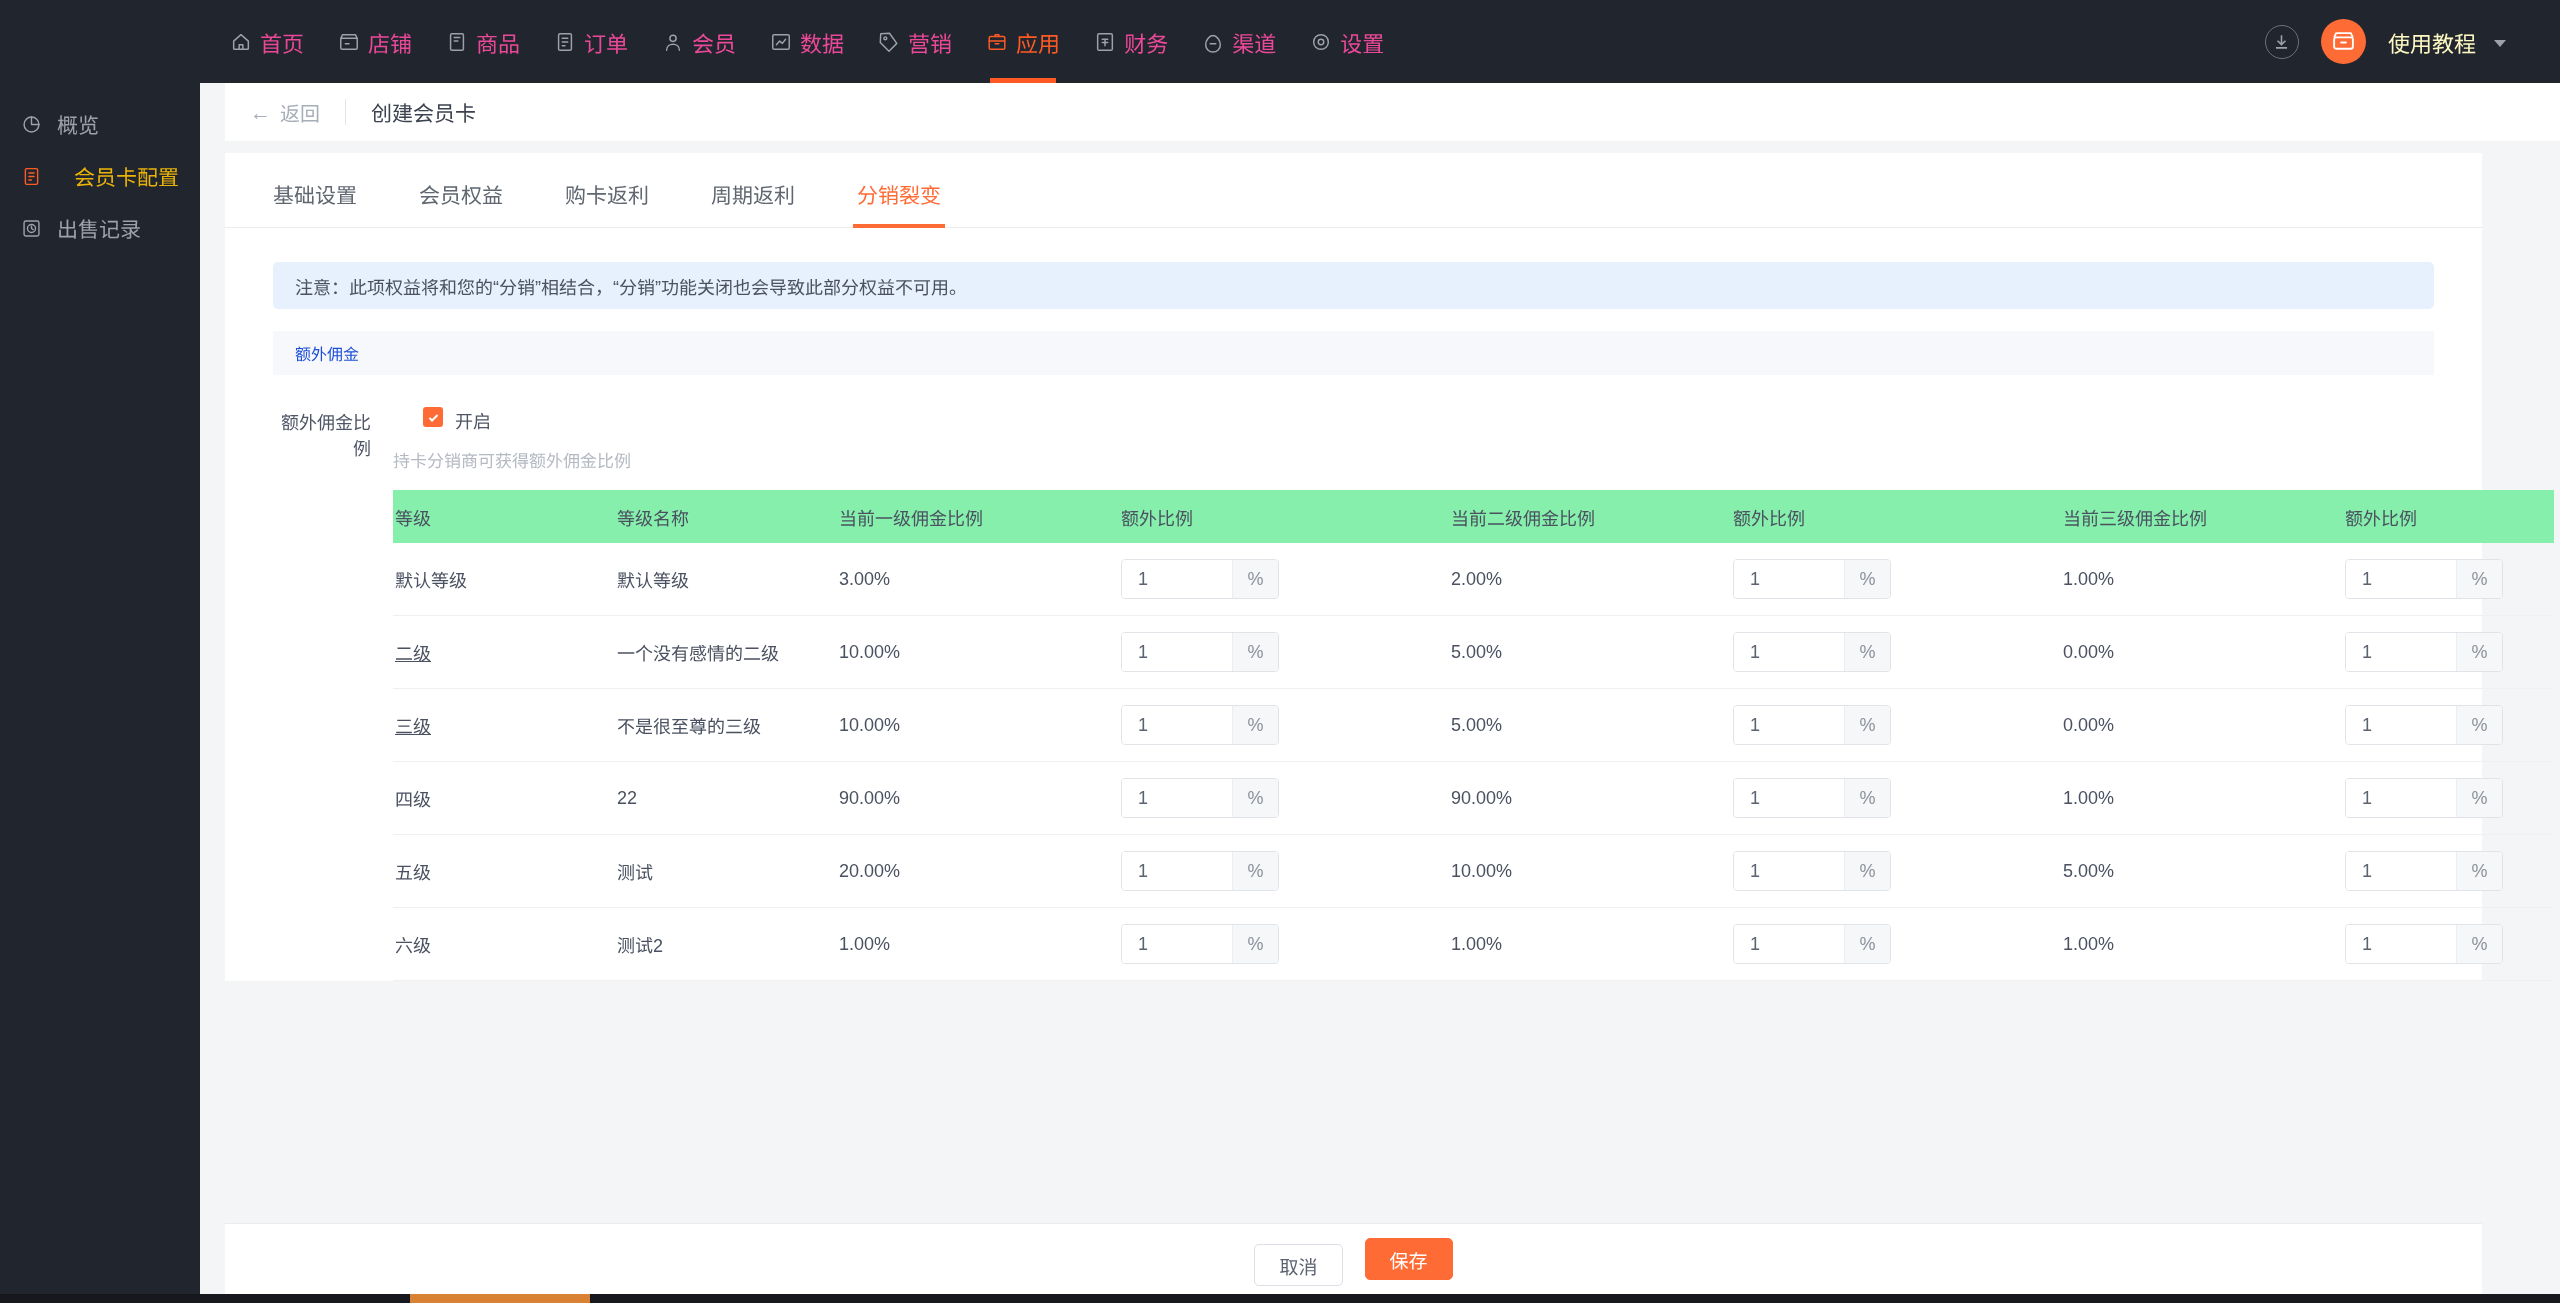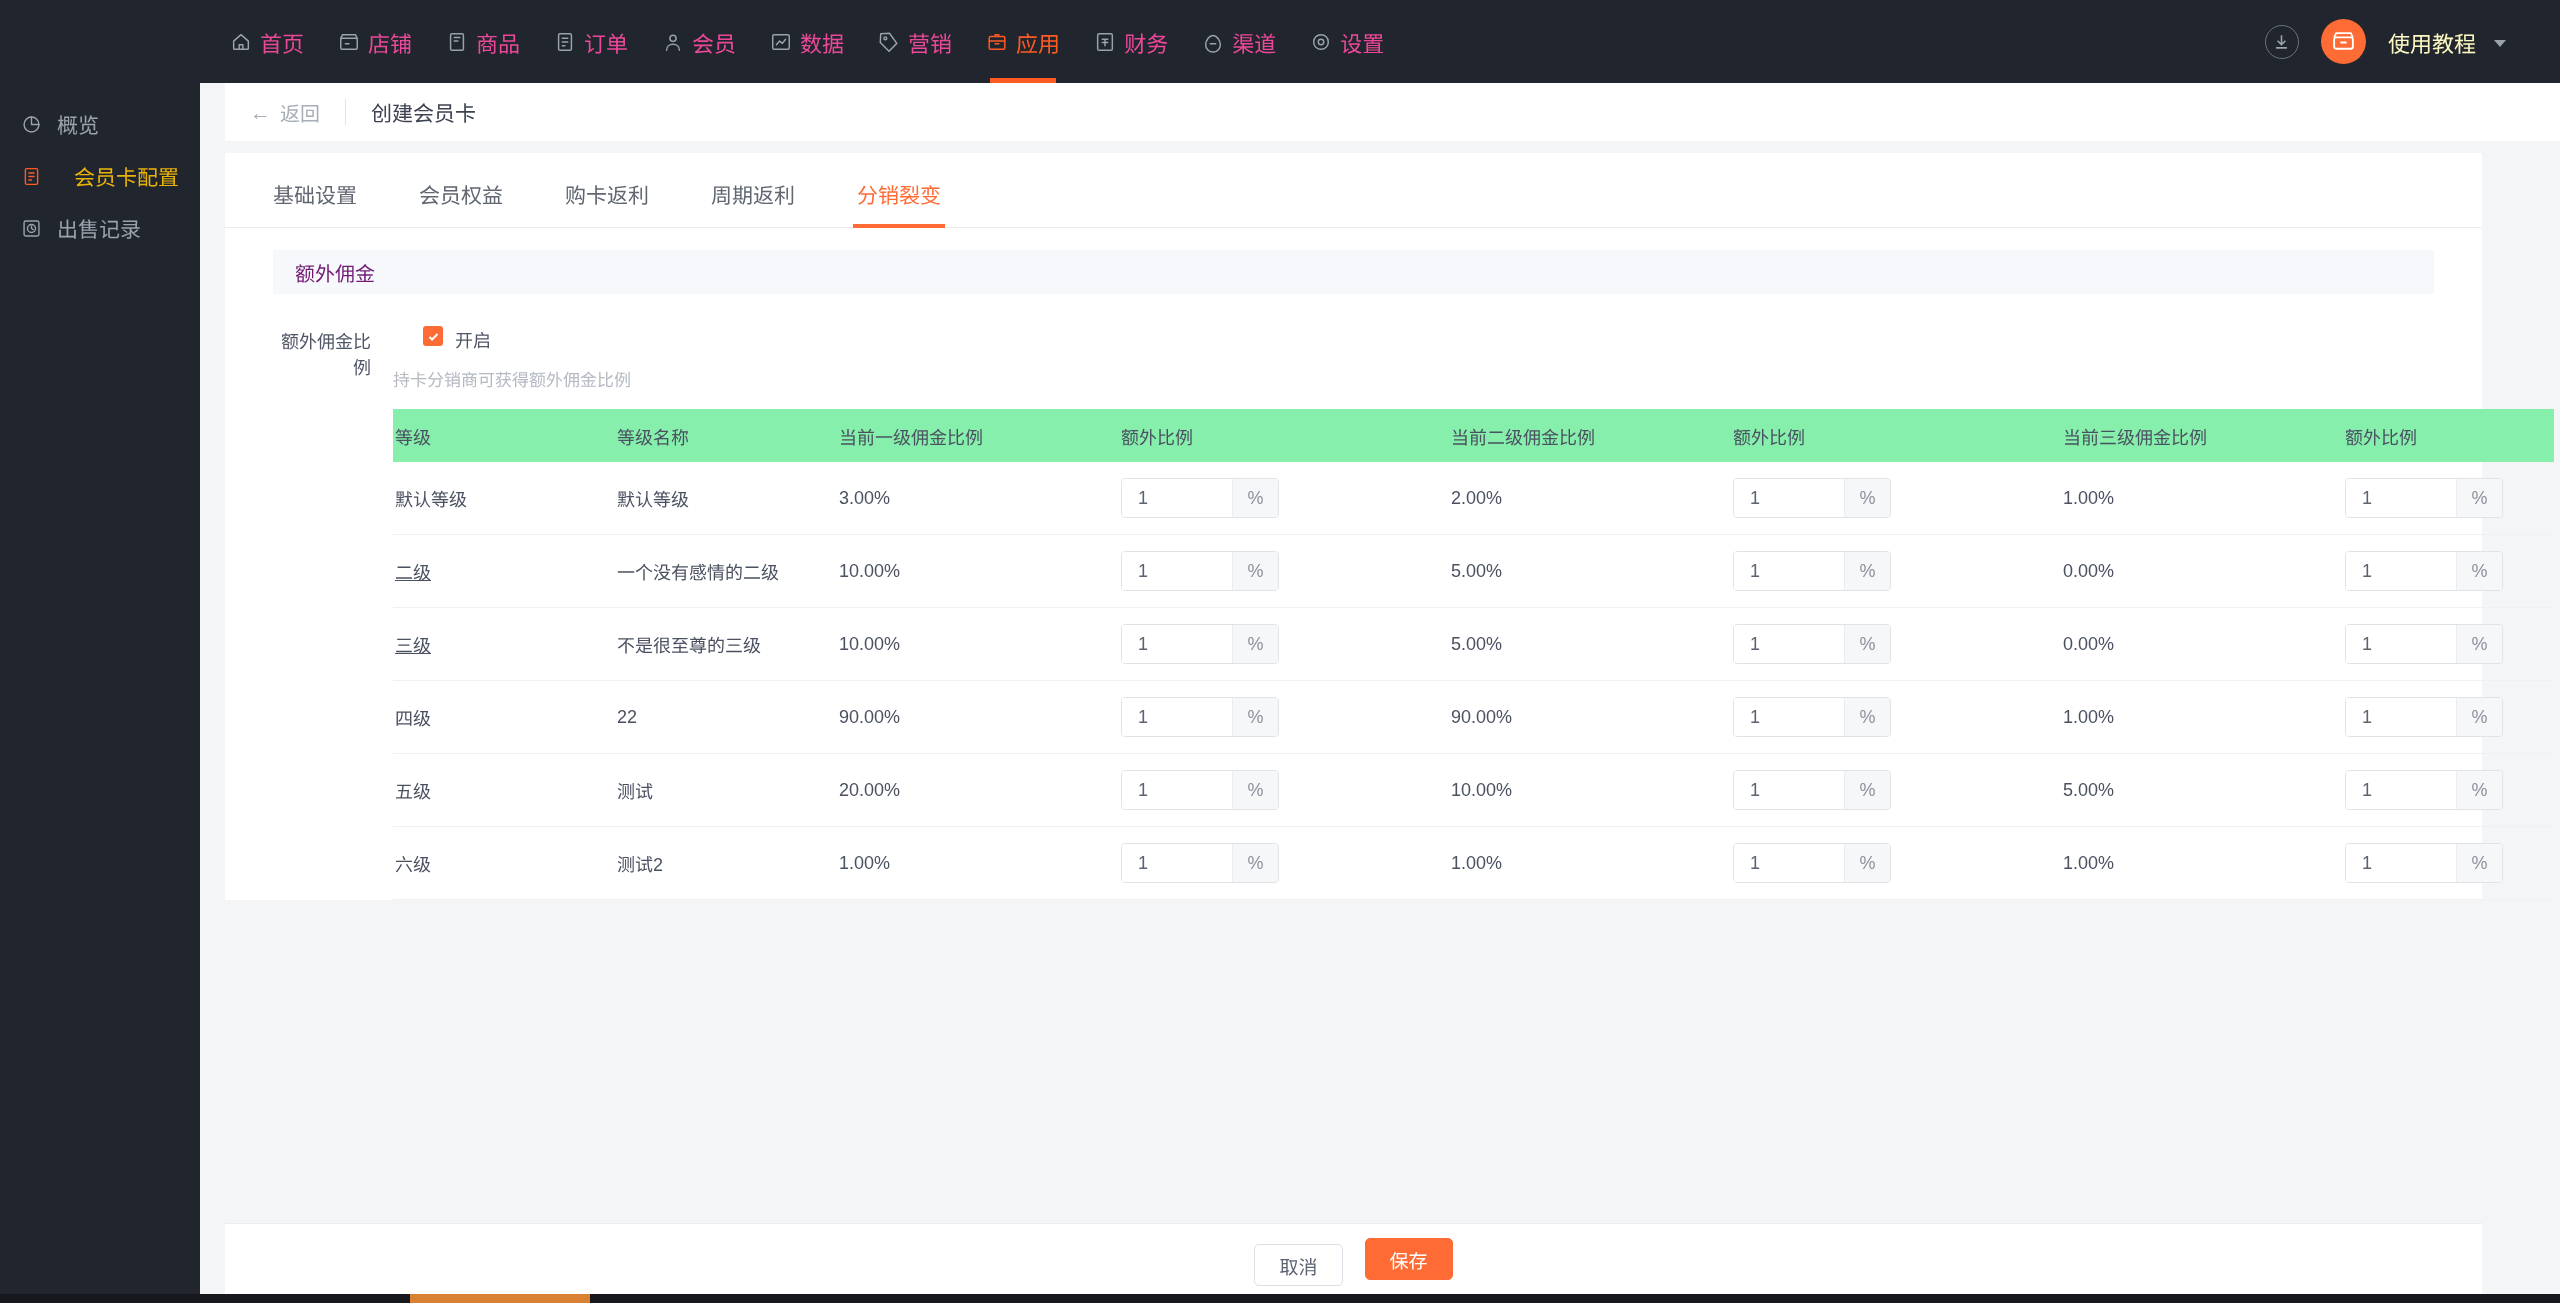--- a/index.html
+++ b/index.html
@@ -112,21 +112,21 @@
   .content { padding: 0 48px; }
 
   .notice {
     margin-top: 34px; height: 47px; background: #e7f0fd; border-radius: 5px;
     display: flex; align-items: center; padding-left: 22px;
     color: #4a5260; font-size: 18px;
   }
   .sec-head {
     margin-top: 22px; height: 44px; background: #f7f8fb;
     display: flex; align-items: center; padding-left: 22px;
-    color: #701a75; font-size: 20px;
+    color: #1d4ed8; font-size: 16px;
   }
 
   .field-row { display: flex; align-items: flex-start; margin-top: 32px; }
   .field-label {
     width: 98px; text-align: right; color: #4f5666; font-size: 18px;
     padding-top: 1px; flex: 0 0 98px;
   }
   .field-body { margin-left: 22px; }
   .cb-line { display: flex; align-items: flex-start; gap: 12px; padding-left: 30px; }
   .checkbox {
@@ -375,20 +375,23 @@
       <div class="tabs" id="tabs">
           <div class="tab"><span>基础设置</span></div>
           <div class="tab"><span>会员权益</span></div>
           <div class="tab"><span>购卡返利</span></div>
           <div class="tab"><span>周期返利</span></div>
           <div class="tab active"><span>分销裂变</span><span class="tab-ul"></span></div>
         </div>
 
       <div class="content">
 
+        <div class="notice">
+          <span>注意：此项权益将和您的“分销”相结合，“分销”功能关闭也会导致此部分权益不可用。</span>
+        </div>
 
         <div class="sec-head">
           <span>额外佣金</span>
         </div>
 
         <div class="field-row">
           <div class="field-label">额外佣金比例</div>
           <div class="field-body">
             <div class="cb-line">
               <div class="checkbox">

